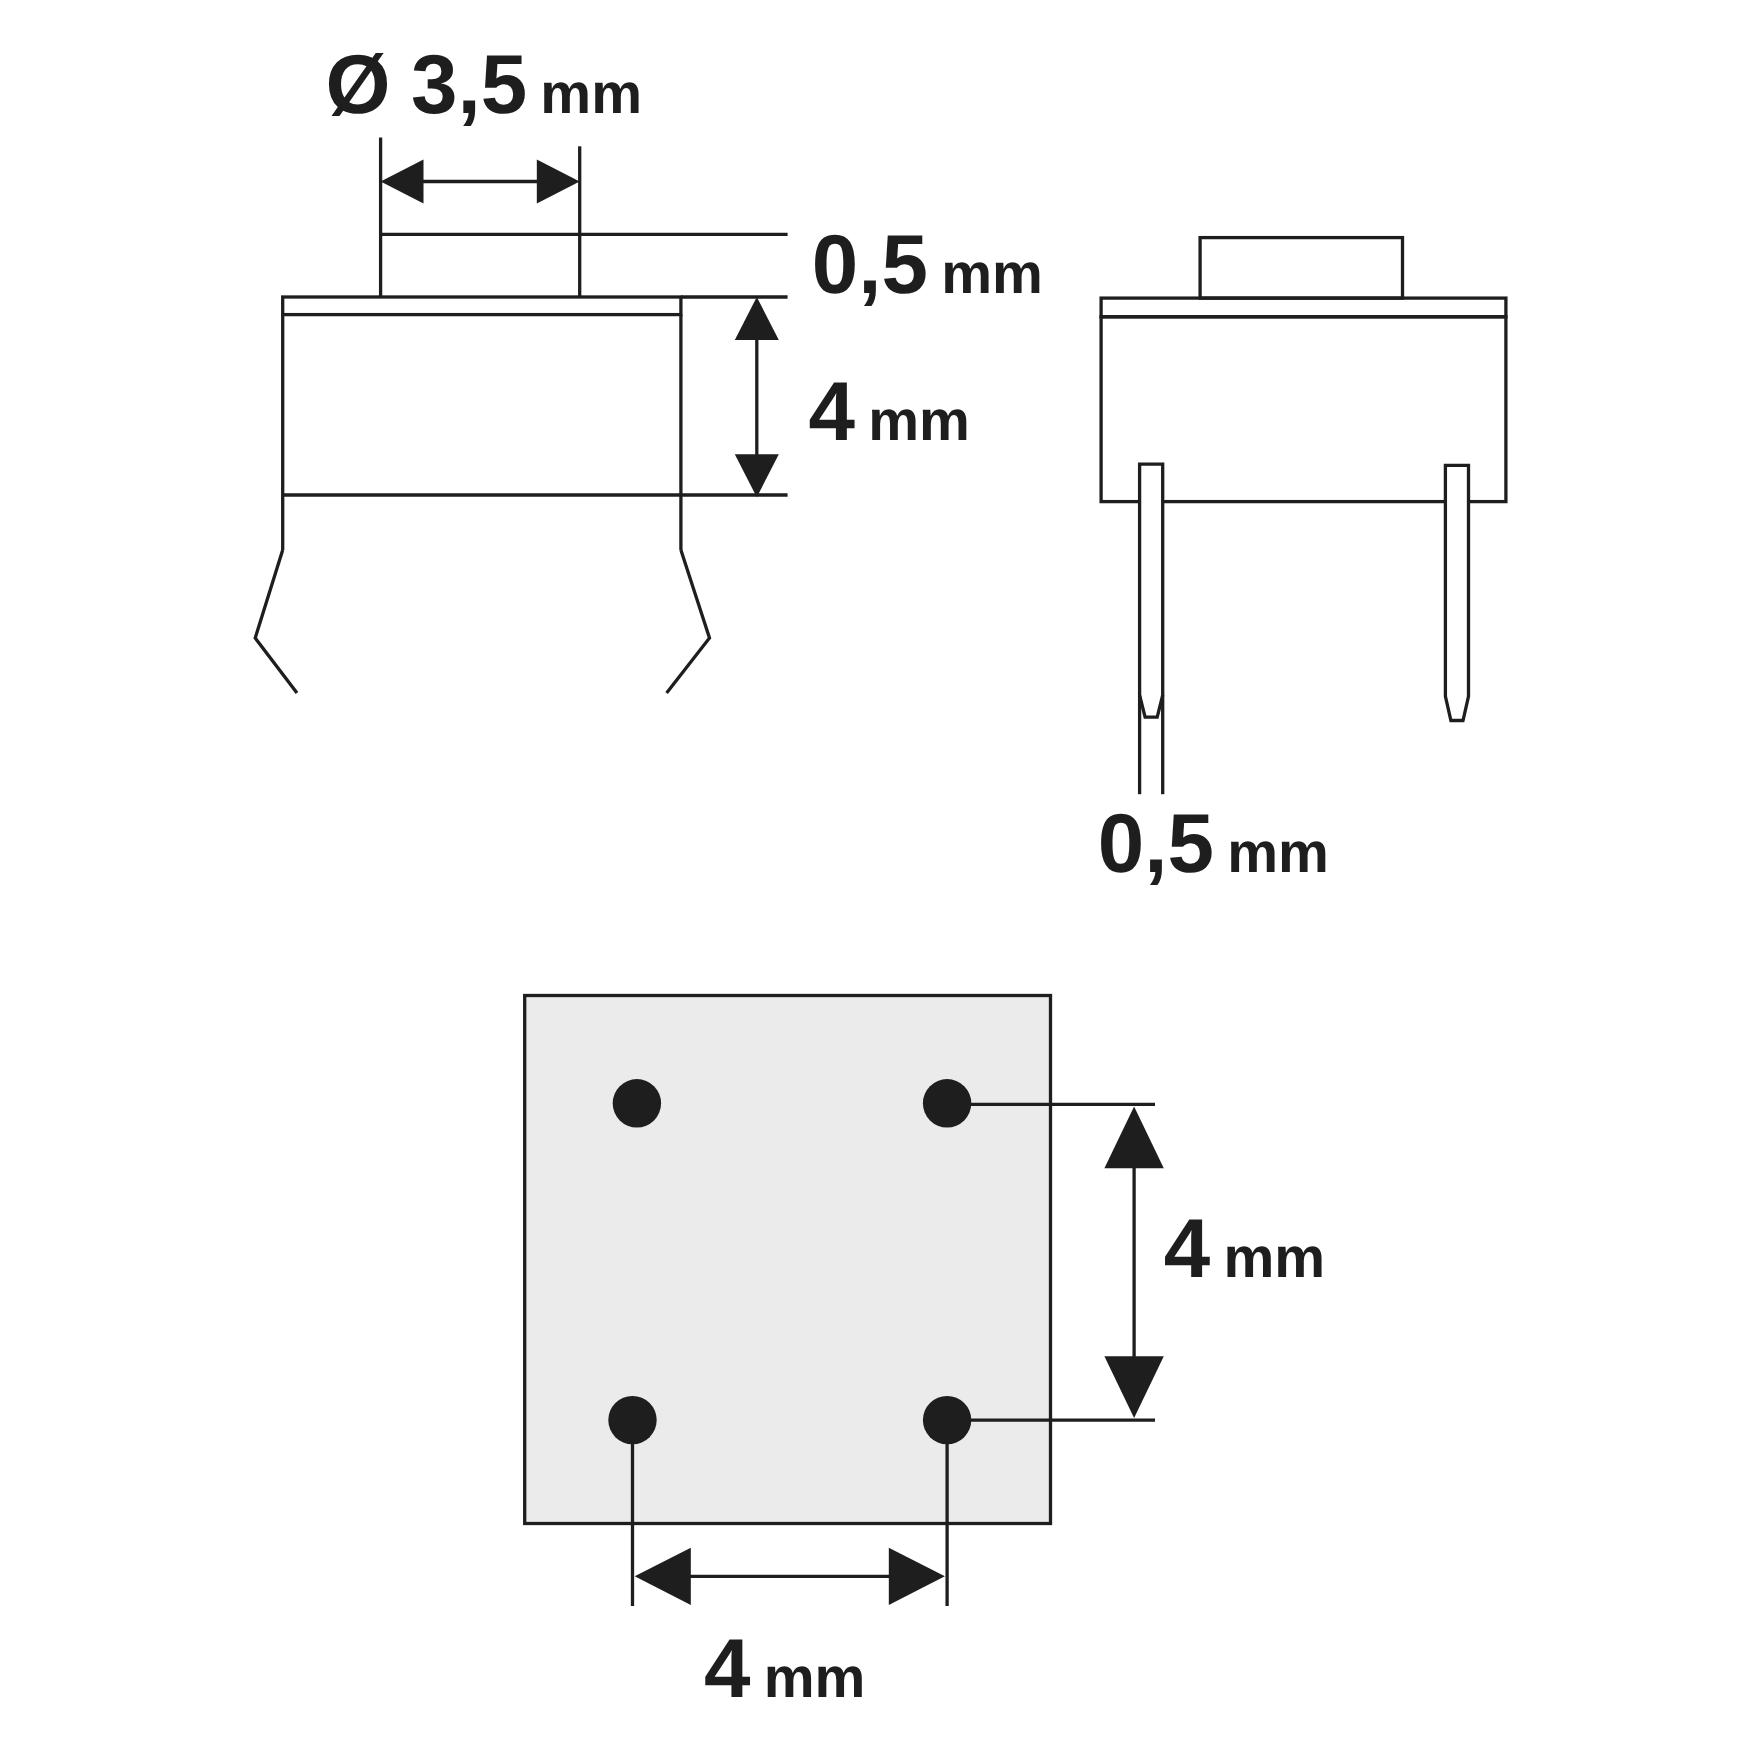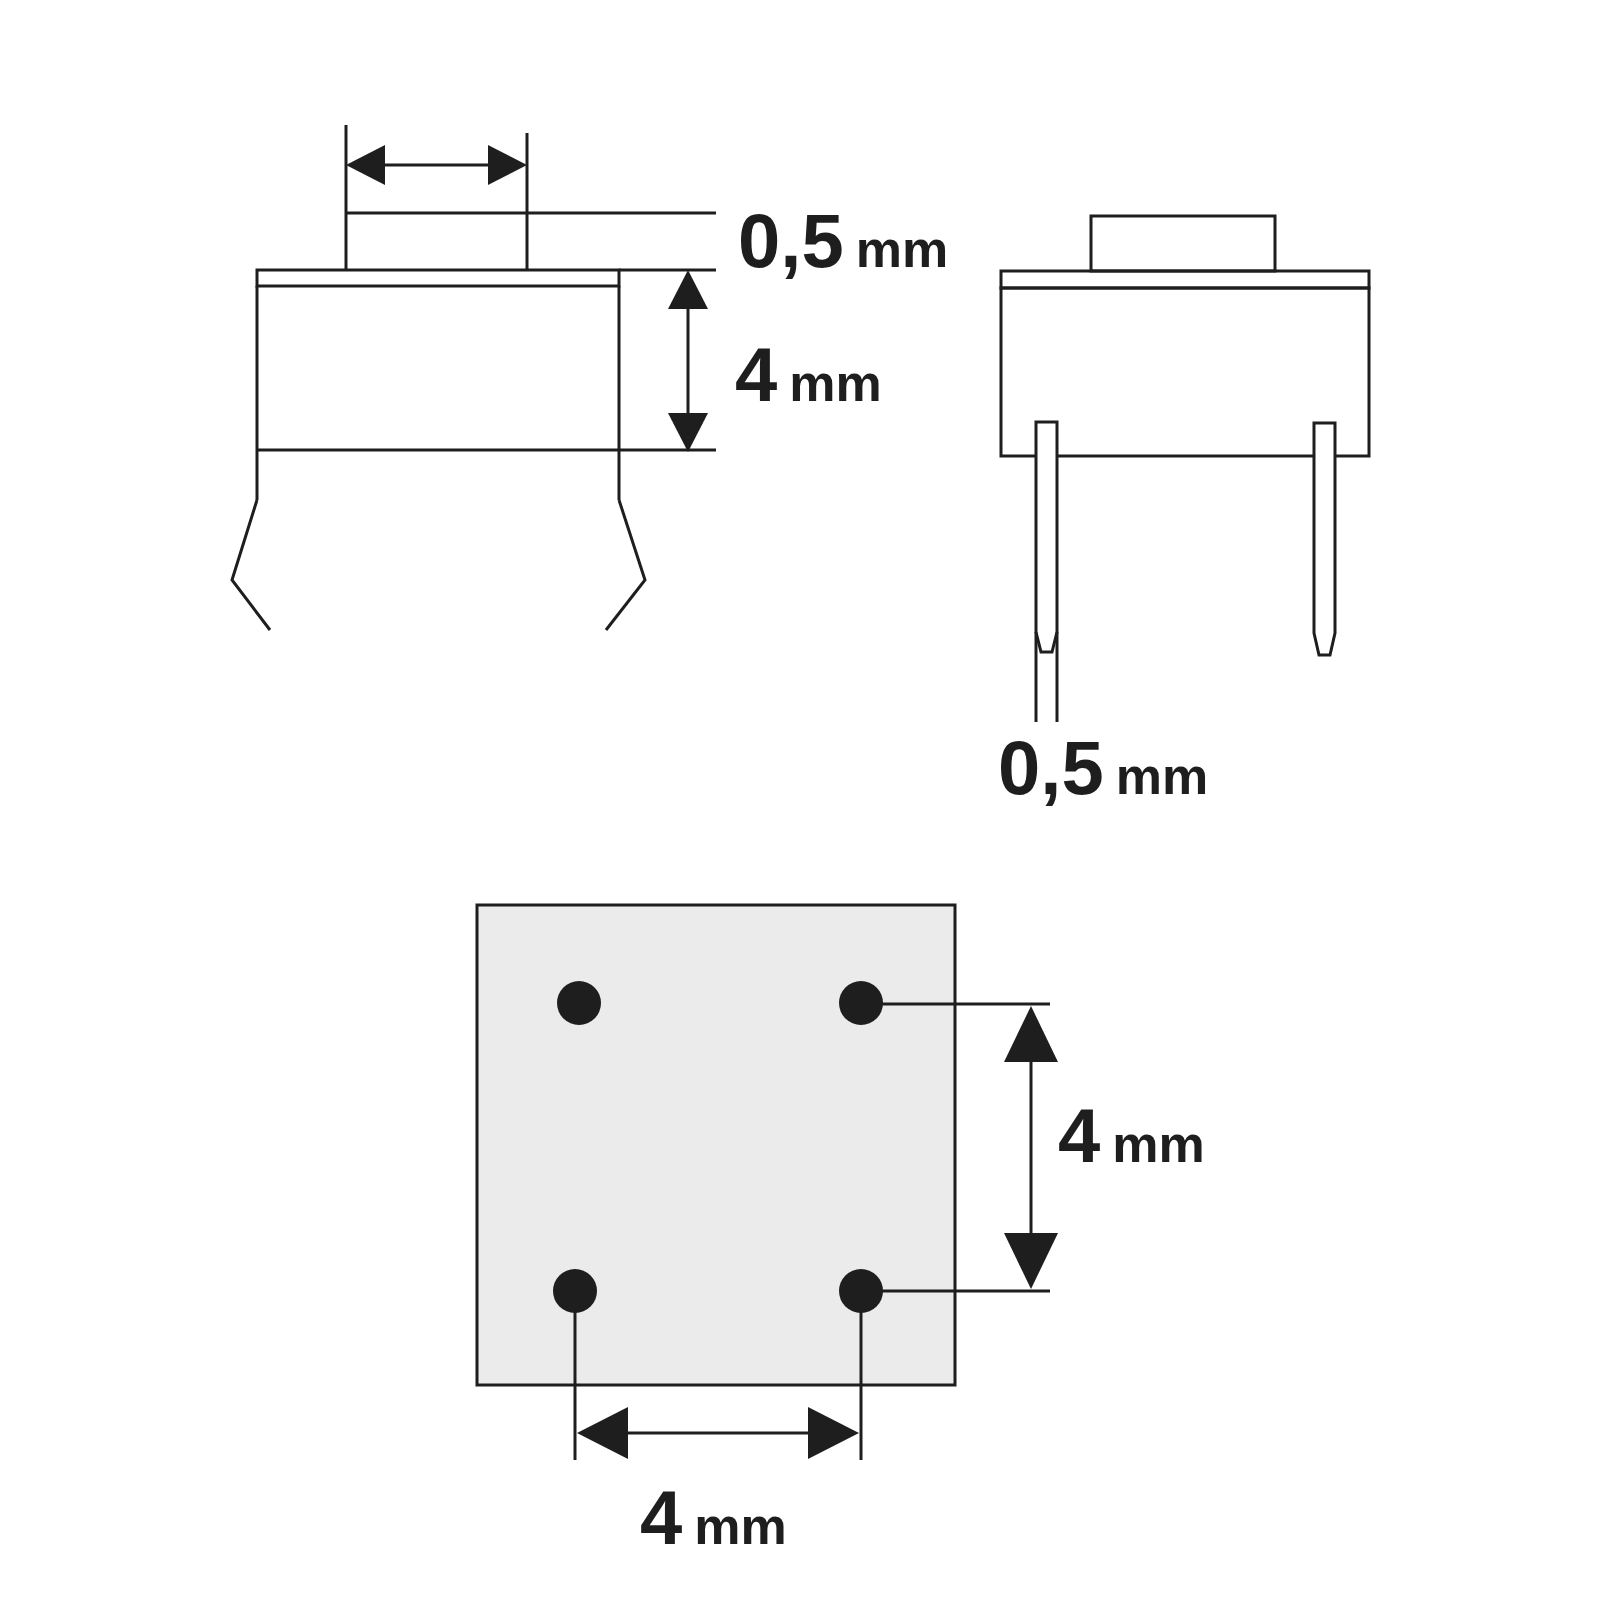--- a/index.html
+++ b/index.html
@@ -71,20 +71,24 @@
       <polygon class="arrow" points="1031,1289 1004,1233 1058,1233"></polygon>
 
       <line class="ln" x1="575" y1="1312" x2="575" y2="1460"></line>
       <line class="ln" x1="861" y1="1312" x2="861" y2="1460"></line>
       <line class="ln" x1="620" y1="1433" x2="815" y2="1433"></line>
       <polygon class="arrow" points="577,1433 628,1407 628,1459"></polygon>
       <polygon class="arrow" points="859,1433 808,1407 808,1459"></polygon>
     </g>
   </svg>
 
+  <div class="lbl" style="left:296px; top:40px;">
+    <span class="big">Ø</span>
+    <span class="big" style="margin-left:14px;">3,5</span><span class="small">mm</span>
+  </div>
 
   <div class="lbl" style="left:738px; top:203px;">
     <span class="big">0,5</span><span class="small">mm</span>
   </div>
 
   <div class="lbl" style="left:735px; top:337px;">
     <span class="big">4</span><span class="small">mm</span>
   </div>
 
   <div class="lbl" style="left:998px; top:730px;">

